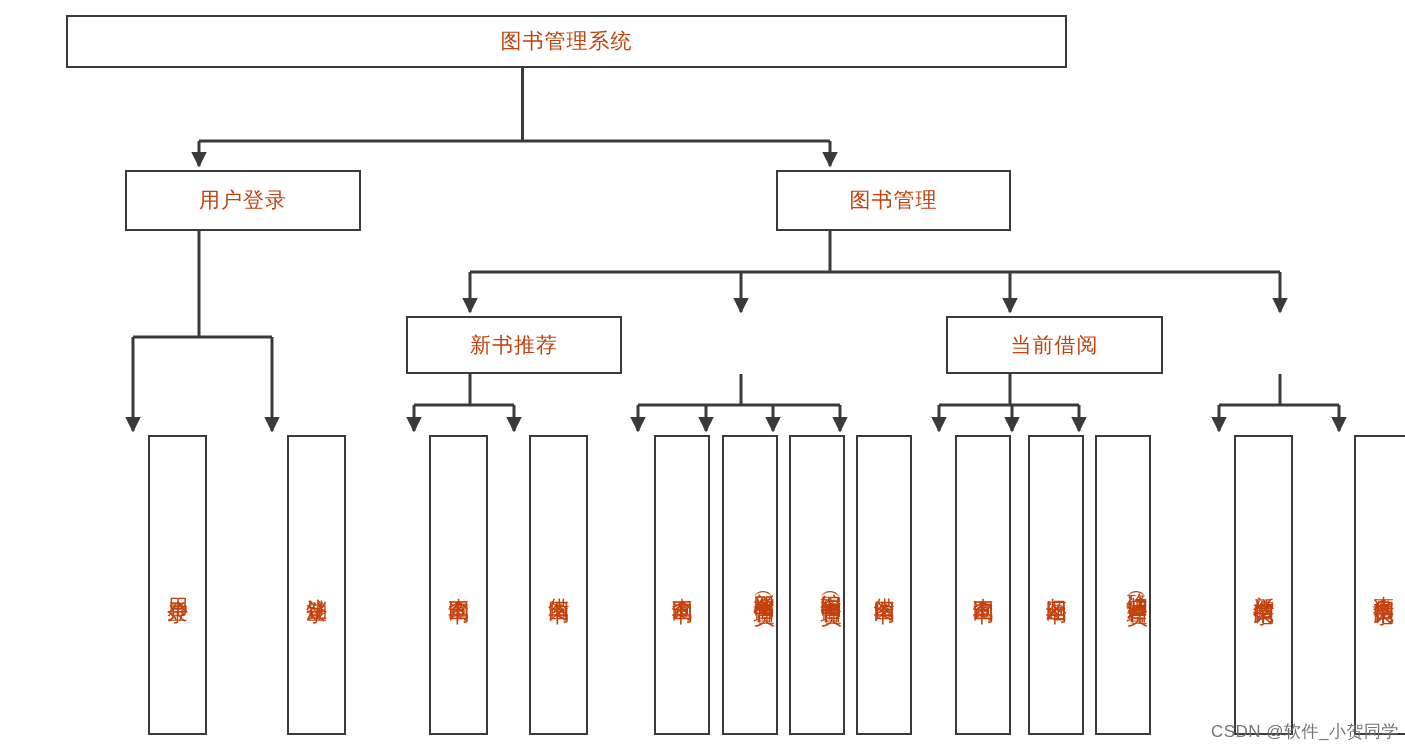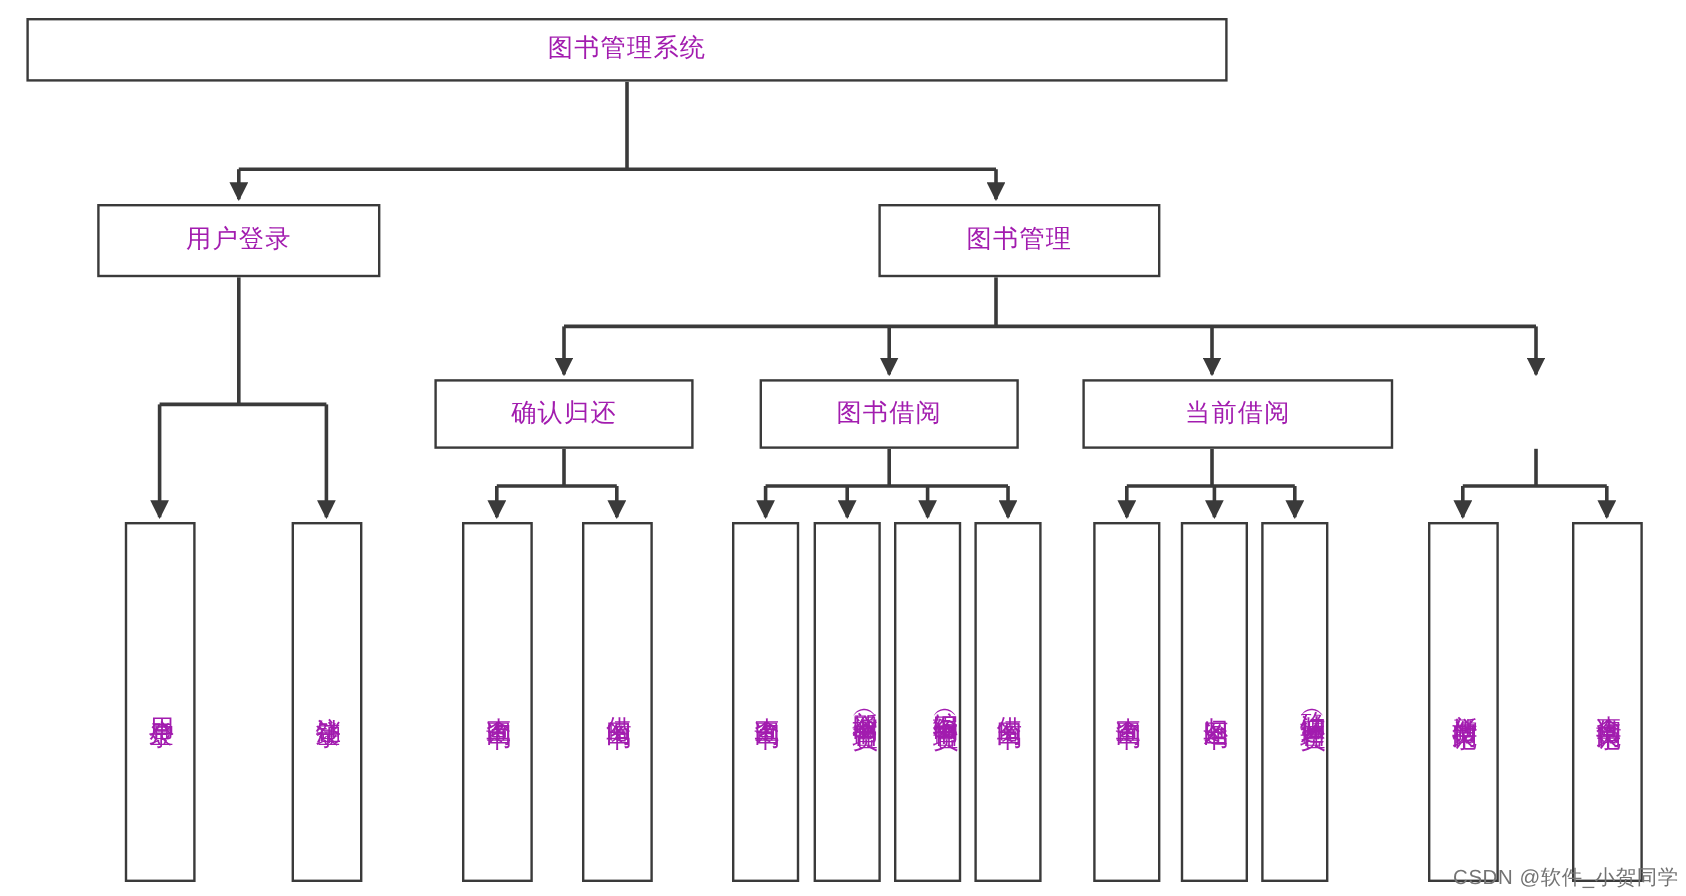--- a/index.html
+++ b/index.html
@@ -27,21 +27,22 @@
     height: 747px;
   }
   .node-box {
     position: absolute;
     box-sizing: border-box;
     border: 2.5px solid #3a3a3a;
     background: #ffffff;
     display: flex;
     align-items: center;
     justify-content: center;
-    color: #a21caf;
+    color: #c2410c;
+    margin-left: 44px;
   }
   .node-box.horizontal {
     font-size: 21px;
     letter-spacing: 1px;
   }
   .node-box.vertical {
     writing-mode: vertical-rl;
     text-orientation: upright;
     font-size: 21px;
     letter-spacing: 2px;
@@ -128,26 +129,23 @@
   </div>
 
   <div class="node-box horizontal" style="left:81px; top:170px; width:236px; height:61px;">
     <span class="node-label">用户登录</span>
   </div>
   <div class="node-box horizontal" style="left:732px; top:170px; width:235px; height:61px;">
     <span class="node-label">图书管理</span>
   </div>
 
   <div class="node-box horizontal" style="left:362px; top:316px; width:216px; height:58px;">
-    <span class="node-label">确认归还</span>
+    <span class="node-label">新书推荐</span>
   </div>
-  <div class="node-box horizontal" style="left:633px; top:316px; width:216px; height:58px;">
-    <span class="node-label">图书借阅</span>
-  </div>
-  <div class="node-box horizontal" style="left:902px; top:316px; width:259px; height:58px;">
+  <div class="node-box horizontal" style="left:902px; top:316px; width:217px; height:58px;">
     <span class="node-label">当前借阅</span>
   </div>
 
   <div class="node-box vertical" style="left:104px; top:435px; width:59px; height:300px; align-items:center;">
     <span class="node-label">用户登录</span>
   </div>
   <div class="node-box vertical" style="left:243px; top:435px; width:59px; height:300px; align-items:center;">
     <span class="node-label">注销登录</span>
   </div>
   <div class="node-box vertical" style="left:385px; top:435px; width:59px; height:300px; align-items:center;">

